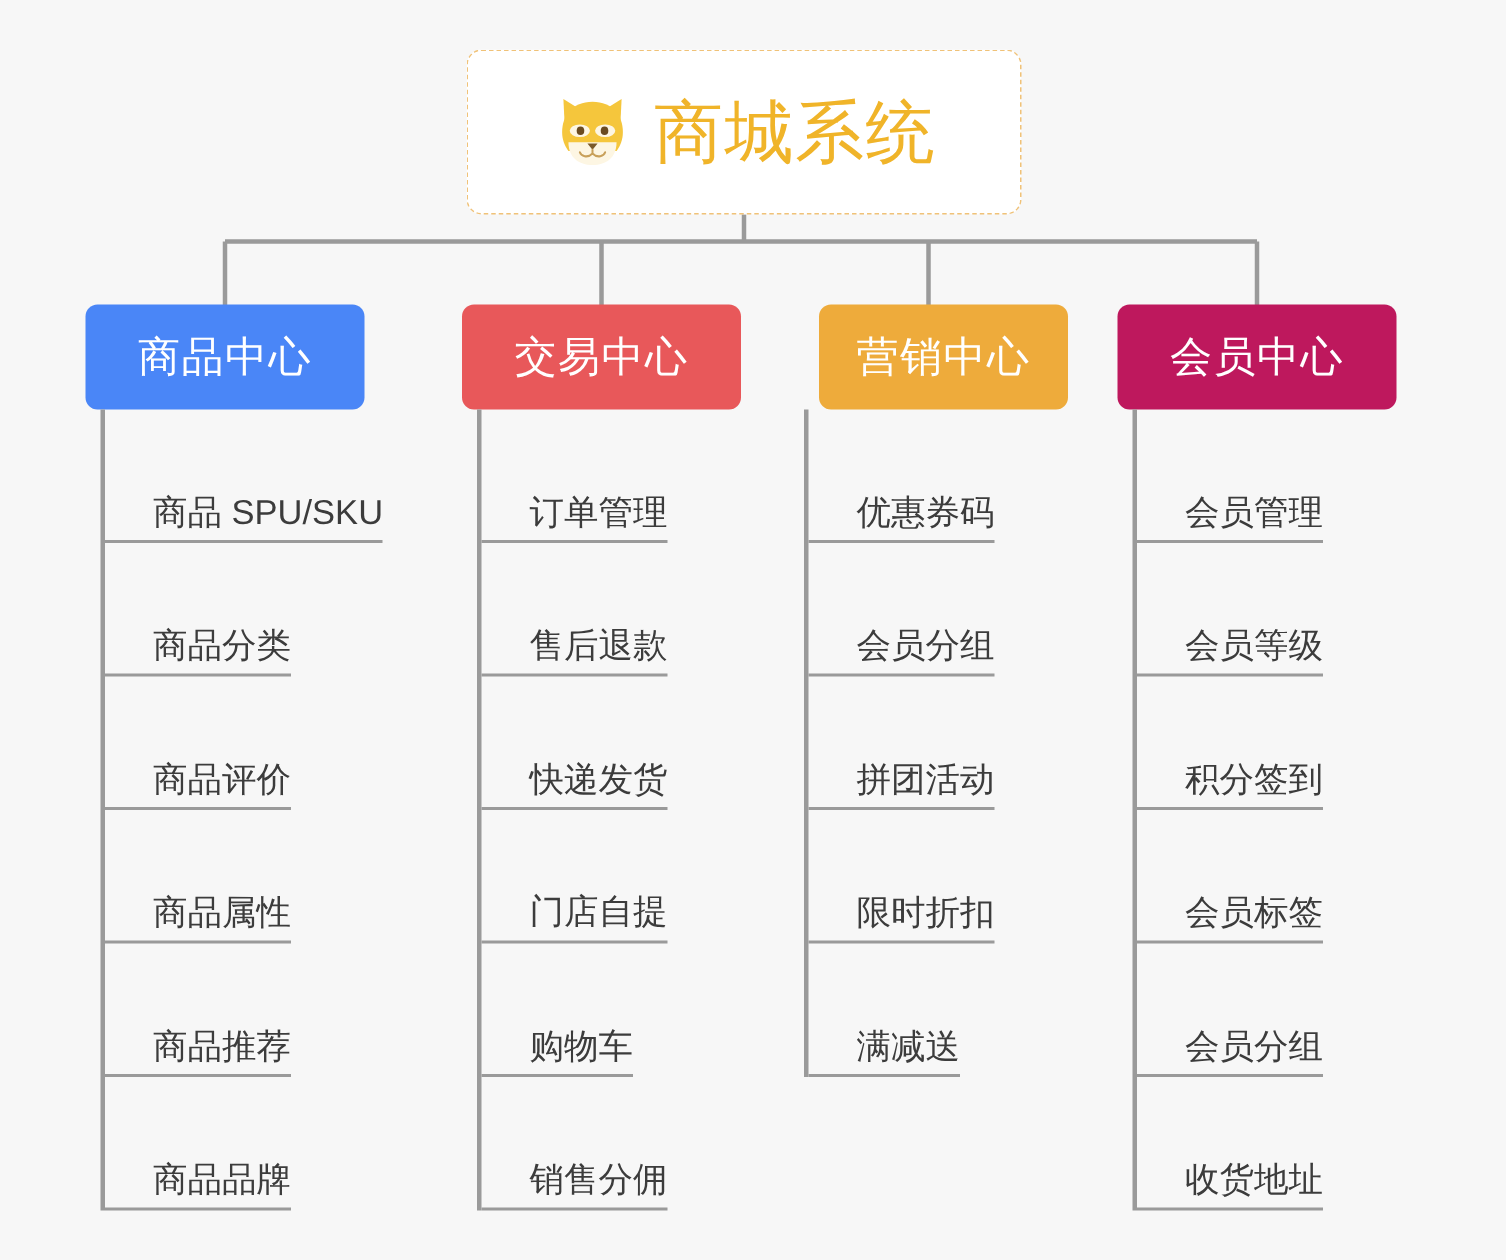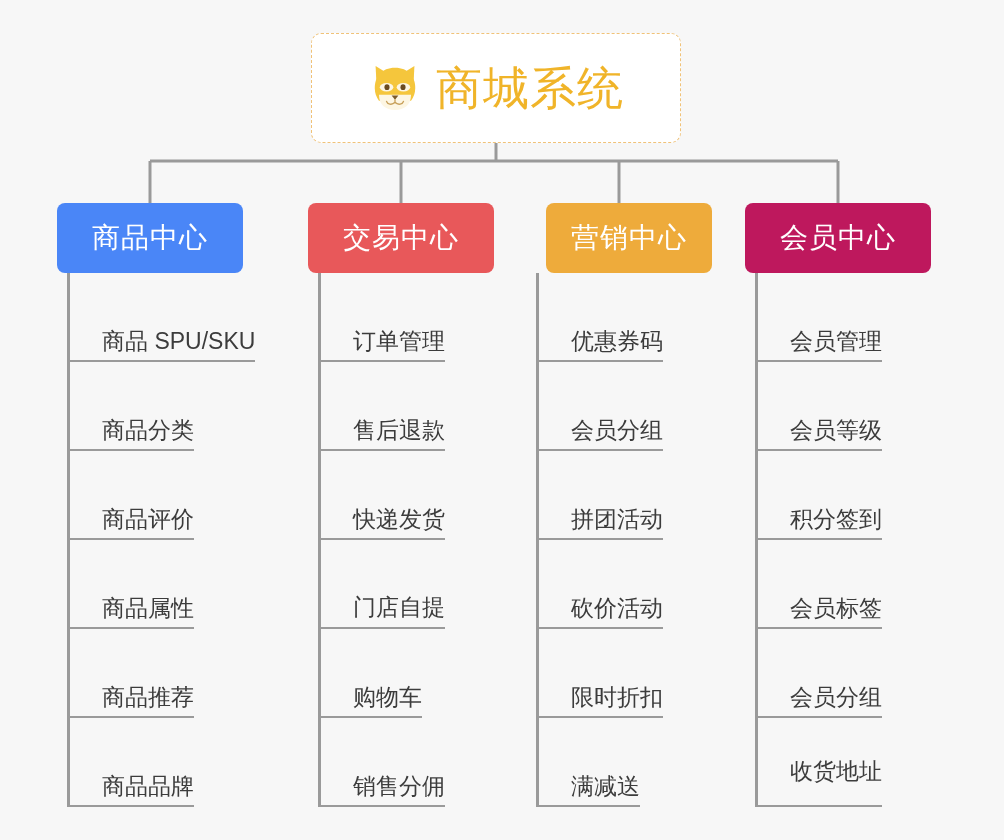--- a/index.html
+++ b/index.html
@@ -223,24 +223,20 @@
       </div>
       <div class="leaf">
         <span class="leaf-label" style="border-bottom: none; padding-bottom: 5px;">会员分组</span>
         <span class="leaf-rule" style="width: 124px;"></span>
       </div>
       <div class="leaf">
         <span class="leaf-label" style="border-bottom: none; padding-bottom: 5px;">拼团活动</span>
         <span class="leaf-rule" style="width: 124px;"></span>
       </div>
       <div class="leaf">
-        <span class="leaf-label" style="border-bottom: none; padding-bottom: 5px;">砍价活动</span>
-        <span class="leaf-rule" style="width: 124px;"></span>
-      </div>
-      <div class="leaf">
         <span class="leaf-label" style="border-bottom: none; padding-bottom: 5px;">限时折扣</span>
         <span class="leaf-rule" style="width: 124px;"></span>
       </div>
       <div class="leaf">
         <span class="leaf-label" style="border-bottom: none; padding-bottom: 5px;">满减送</span>
         <span class="leaf-rule" style="width: 101px;"></span>
       </div>
     </div>
   </div>
 
@@ -263,19 +259,19 @@
       </div>
       <div class="leaf">
         <span class="leaf-label" style="border-bottom: none; padding-bottom: 5px;">会员标签</span>
         <span class="leaf-rule" style="width: 124px;"></span>
       </div>
       <div class="leaf">
         <span class="leaf-label" style="border-bottom: none; padding-bottom: 5px;">会员分组</span>
         <span class="leaf-rule" style="width: 124px;"></span>
       </div>
       <div class="leaf">
-        <span class="leaf-label" style="border-bottom: none; padding-bottom: 20px; text-align: center;">收货地址</span>
+        <span class="leaf-label" style="border-bottom: none; padding-bottom: 5px; text-align: center;">收货地址</span>
         <span class="leaf-rule" style="width: 124px;"></span>
       </div>
     </div>
   </div>
 
 </div>
 
 </body></html>

